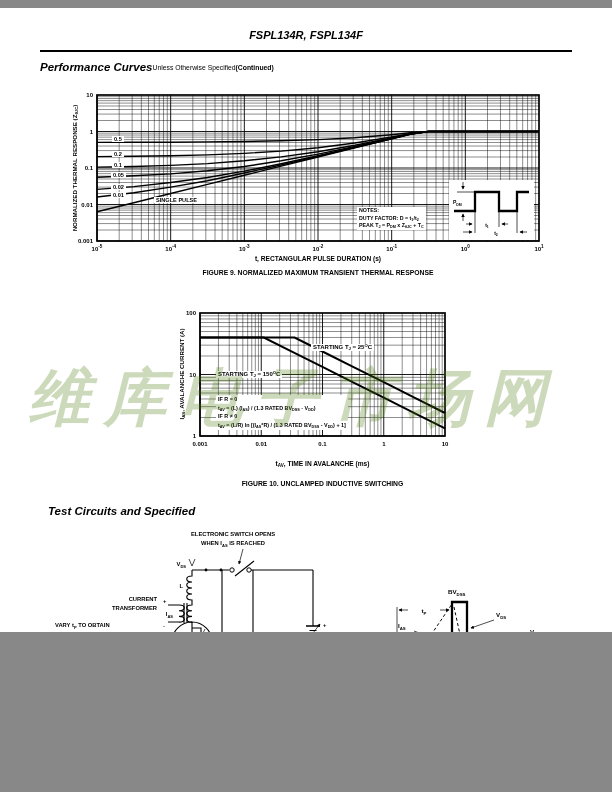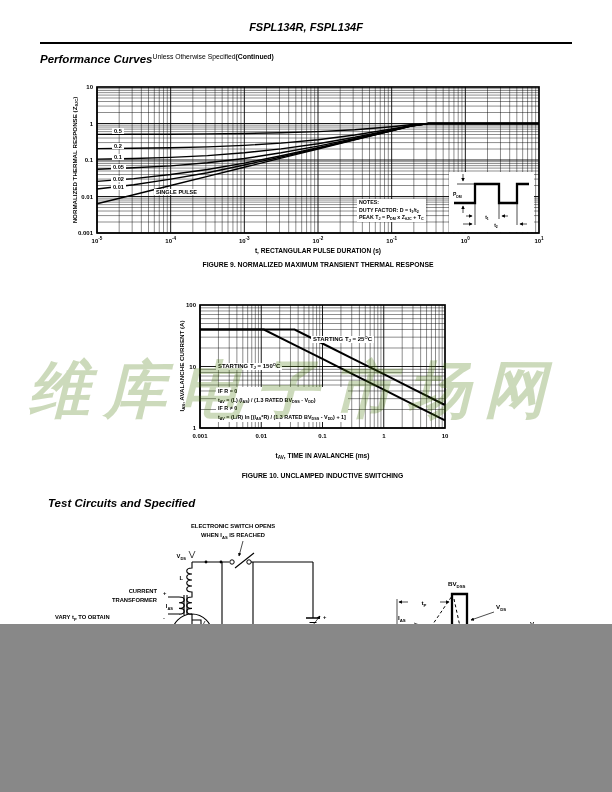--- a/index.html
+++ b/index.html
@@ -1,23 +1,23 @@
 <!DOCTYPE html>
 <html><head>
 <meta charset="utf-8">
 <style>
   html,body{margin:0;padding:0;background:#888;}
   .page{width:612px;height:624px;position:relative;background:#fff;
-        font-family:"Liberation Sans",sans-serif;color:#000;overflow:hidden;margin:0 auto;}
+        font-family:"Liberation Sans",sans-serif;color:#000;overflow:hidden;margin:8px auto;}
   .abs{position:absolute;}
   sub{font-size:70%;vertical-align:-0.3em;line-height:0;}
   sup{font-size:70%;vertical-align:0.5em;line-height:0;}
   .doc-title{left:0;right:0;top:21px;text-align:center;font-size:11px;font-weight:bold;font-style:italic;}
   .rule{background:#000;height:1.5px;}
-  .sec-head{display:flex;align-items:flex-start;}
+  .sec-head{display:flex;align-items:center;}
   .sec-title{font-size:11.5px;font-weight:bold;font-style:italic;}
   .sec-sub{font-size:6.8px;}
   .sec-cont{font-size:6.8px;font-weight:bold;}
   .ylab{font-size:6.2px;font-weight:bold;white-space:nowrap;transform:translate(-50%,-50%) rotate(-90deg);}
   .xlab,.cap{font-size:6.6px;font-weight:bold;text-align:center;}
   .cap{font-size:6.8px;}
   .wbox{background:#fff;font-weight:bold;white-space:nowrap;padding:0px 2px;line-height:1.15;}
   .duty{font-size:5.6px;}
   .notes{font-size:5.3px;line-height:1.45;}
   .eqs{font-size:5.4px;line-height:1.6;}

